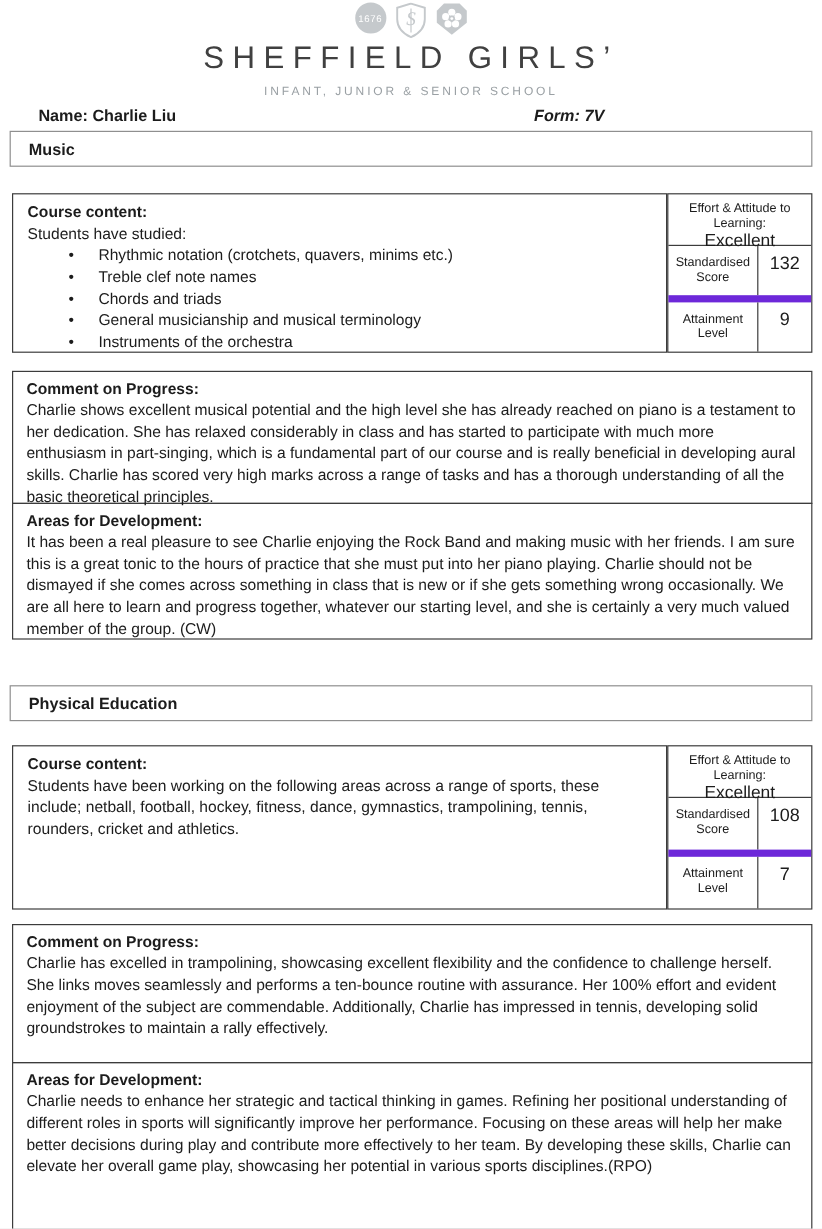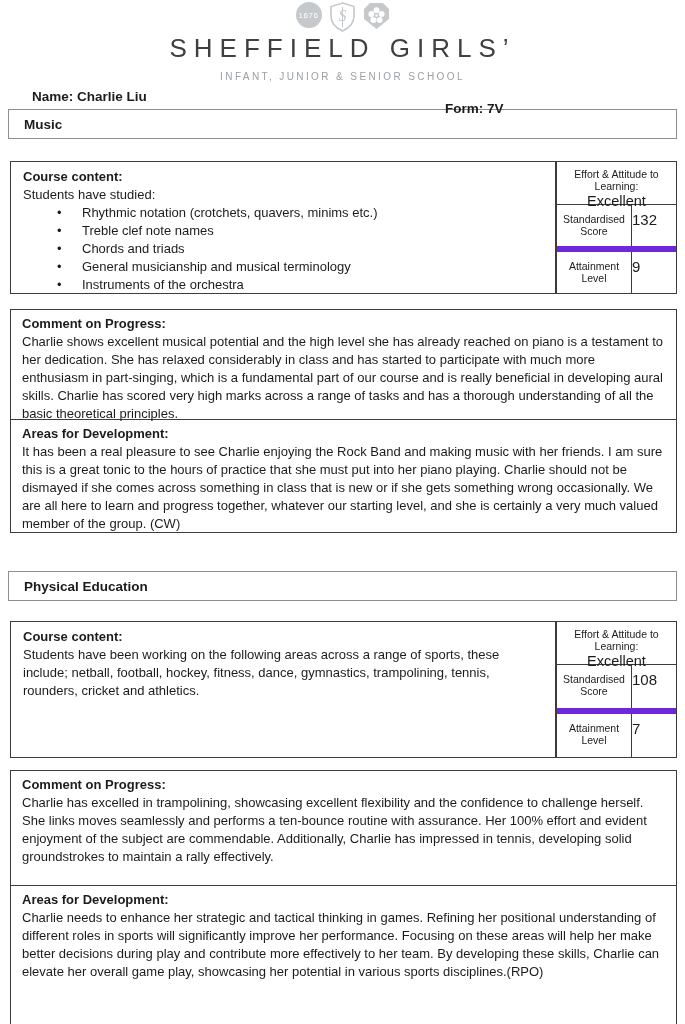--- a/index.html
+++ b/index.html
@@ -30,21 +30,21 @@
   .school-subtitle {
     text-align:center; margin-top:7px;
     font-size:10px; letter-spacing:2.4px;
     color:#9aa0a4;
   }
   
   .id-row {
     position:relative; margin:7px 8px 0 8px; height:17px;
     font-weight:bold; font-size:13.5px;padding-left:24px;
   }
-  .form-field { position:absolute; left:437px; top:12px; }
+  .form-field { position:absolute; left:437px; top:0;font-style:italic; }
   
   .subject-box {
     margin:3px 8px 0 8px; height:30px;
     border:1px solid #8f8f8f;
     display:flex; align-items:center;
     padding-left:15px;
     font-weight:bold; font-size:13.5px;
   }
   .subject-box.pe { margin-top:38px; }
   
@@ -75,21 +75,21 @@
   }
   .score-row-full .eff-label { font-size:10.5px; }
   .score-row-full .eff-value { font-size:14.5px; margin-top:1px; }
   .score-row { display:flex; flex:1; }
   .score-row + .score-row { border-top:6px solid #6d28d9; }
   .score-label {
     flex:1; border-right:1px solid #3c3c3c;
     font-size:10.5px; text-align:center; padding-top:8px;
   }
   .score-value {
-    width:44px; text-align:left; padding-top:6px; font-size:15px;
+    width:44px; text-align:center; padding-top:6px; font-size:15px;
   }
   
   .comment-box {
     margin:0 8px 0 10px;
     border:1px solid #3c3c3c;
     padding:5px 11px 0 11px;
     font-size:13px; line-height:18px;
   }
   .comment-box.m-progress { margin-top:15px; height:111px; }
   .comment-box.m-develop  { margin-top:-1px; height:114px; }

